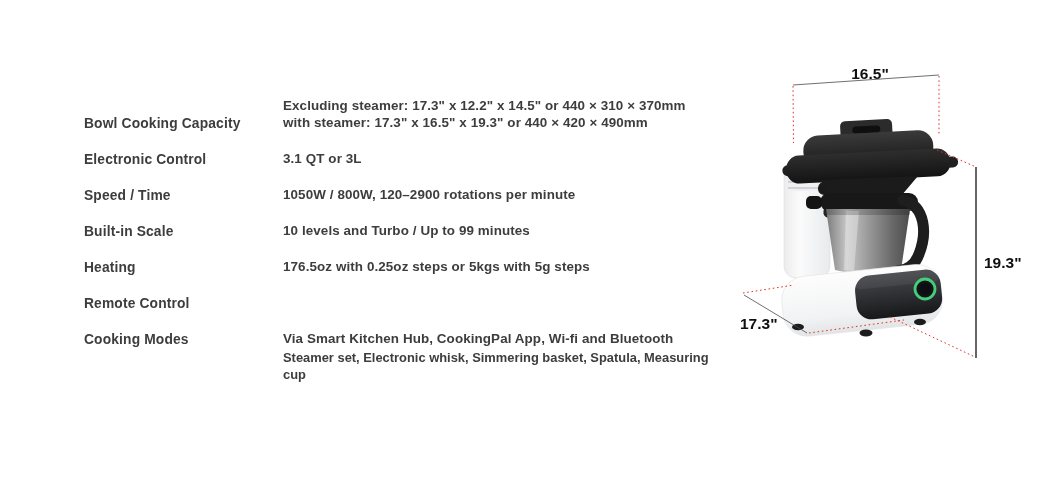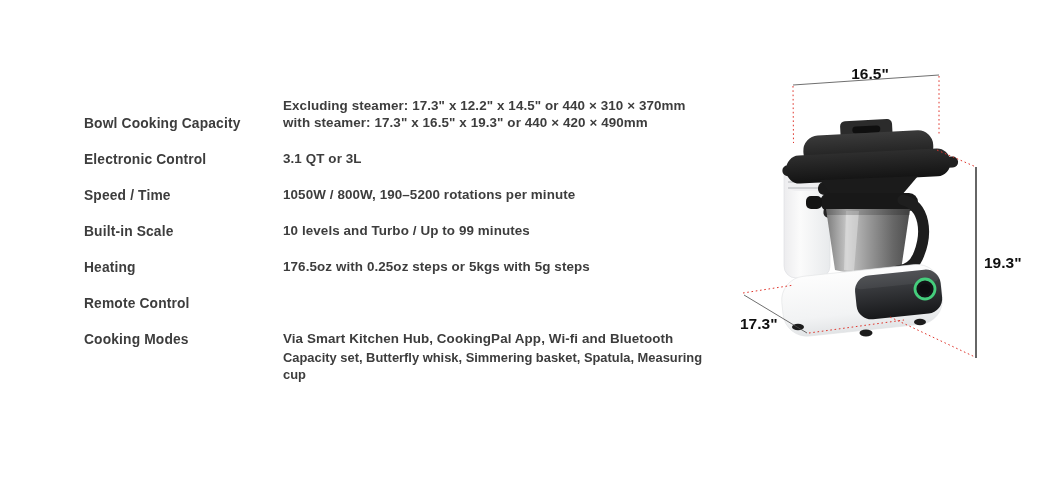--- a/index.html
+++ b/index.html
@@ -35,40 +35,40 @@
     <div class="spec-label">Bowl Cooking Capacity</div>
     <div class="spec-value">Excluding steamer: 17.3" x 12.2" x 14.5" or 440 × 310 × 370mm
 with steamer: 17.3" x 16.5" x 19.3" or 440 × 420 × 490mm</div>
   </div>
   <div class="spec-row">
     <div class="spec-label">Electronic Control</div>
     <div class="spec-value">3.1 QT or 3L</div>
   </div>
   <div class="spec-row">
     <div class="spec-label">Speed / Time</div>
-    <div class="spec-value">1050W / 800W, 190–5200 rotations per minute</div>
+    <div class="spec-value">1050W / 800W, 120–2900 rotations per minute</div>
   </div>
   <div class="spec-row">
     <div class="spec-label">Built-in Scale</div>
     <div class="spec-value">10 levels and Turbo / Up to 99 minutes</div>
   </div>
   <div class="spec-row">
     <div class="spec-label">Heating</div>
     <div class="spec-value">176.5oz with 0.25oz steps or 5kgs with 5g steps</div>
   </div>
   <div class="spec-row">
     <div class="spec-label">Remote Control</div>
   </div>
   <div class="spec-row">
     <div class="spec-label">Cooking Modes</div>
     <div class="spec-value">Via Smart Kitchen Hub, CookingPal App, Wi-fi and Bluetooth</div>
   </div>
   <div class="spec-row">
     <div class="spec-label"></div>
-    <div class="spec-value compact">Capacity set, Butterfly whisk, Simmering basket, Spatula, Measuring cup</div>
+    <div class="spec-value compact">Steamer set, Electronic whisk, Simmering basket, Spatula, Measuring cup</div>
   </div>
 </div>
 
 <svg class="diagram" viewBox="0 0 341 370" xmlns="http://www.w3.org/2000/svg">
   <defs>
     <linearGradient id="whiteGrad" x1="0" y1="0" x2="0" y2="1">
       <stop offset="0" stop-color="#fdfdfd"></stop>
         <stop offset="0.7" stop-color="#f2f3f4"></stop>
         <stop offset="1" stop-color="#e2e4e6"></stop>
     </linearGradient>

